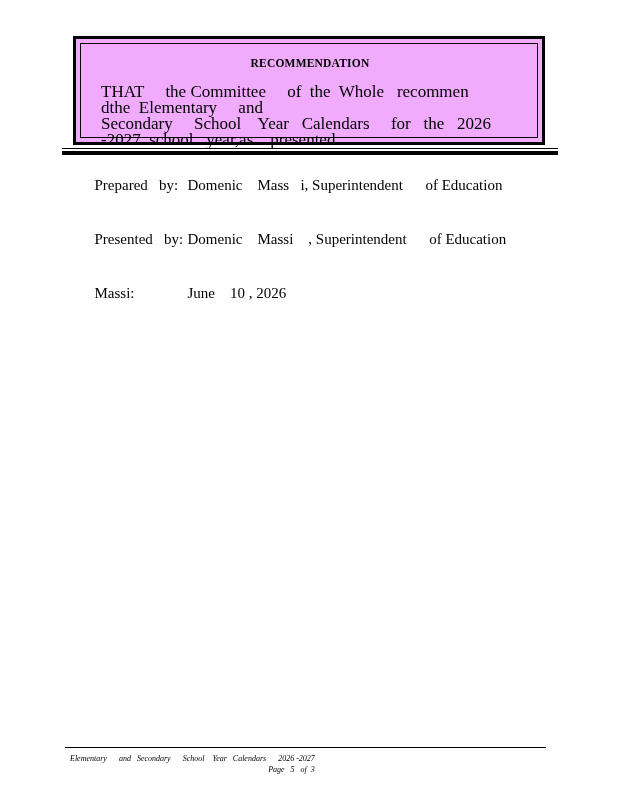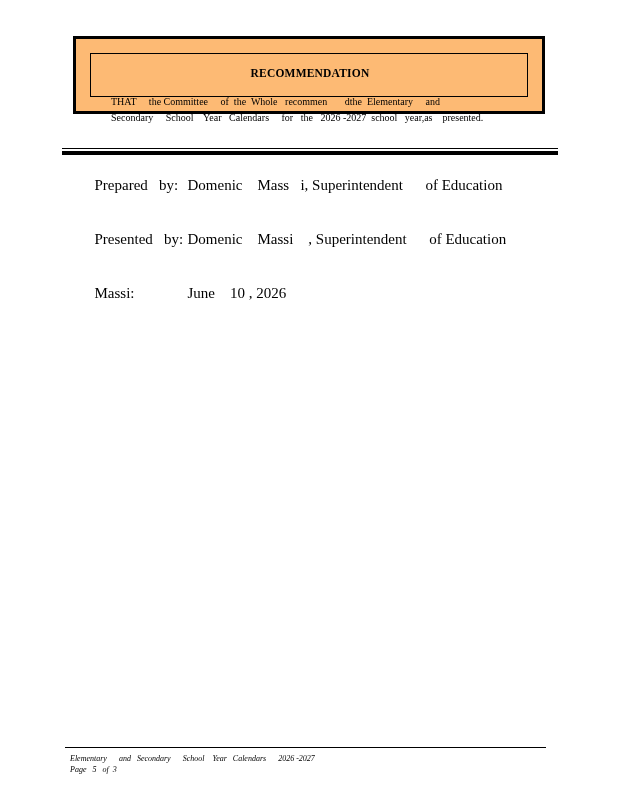--- a/index.html
+++ b/index.html
@@ -12,42 +12,42 @@
     font-family: "Liberation Serif", serif;
     overflow: hidden;
   }
 
   
   .rec-box {
     position: absolute;
     left: 73px;
     top: 36px;
     width: 472px;
-    height: 78px;
+    height: 109px;
     border: 3px solid #000000;
     box-sizing: border-box;
-    padding: 14px;
-    background: #fdba74;
+    padding: 4px;
+    background: #f0abfc;
   }
   .rec-box-inner {
     border: 1px solid #000000;
     box-sizing: border-box;
     width: 100%;
     height: 100%;
     padding: 13px 18px 0 20px;
   }
   .rec-title {
     text-align: center;
     font-weight: bold;
     font-size: 11.5px;
     letter-spacing: 0.2px;
     margin: 0 0 15px 0;
   }
   .rec-body {
-    font-size: 10px;
+    font-size: 17px;
     line-height: 16px;
     white-space: pre-wrap;
   }
 
   
   .separator {
     position: absolute;
     left: 62px;
     top: 148px;
     width: 496px;
@@ -75,20 +75,21 @@
     border-top: 1px solid #000000;
   }
   .footer-text {
     position: absolute;
     left: 70px;
     top: 753px;
     font-size: 8px;
     font-style: italic;
     line-height: 11px;
     white-space: pre;
+    text-align: right;
   }
 </style>
 </head>
 <body>
 
 <div class="page">
 
   <div class="rec-box">
     <div class="rec-box-inner">
       <div class="rec-title">RECOMMENDATION</div>

